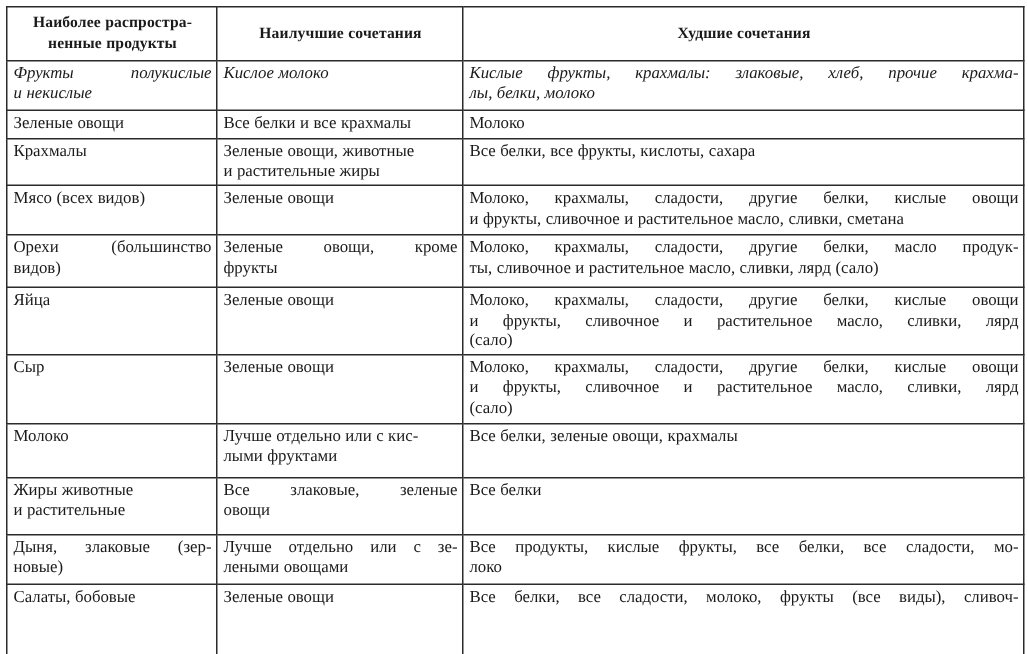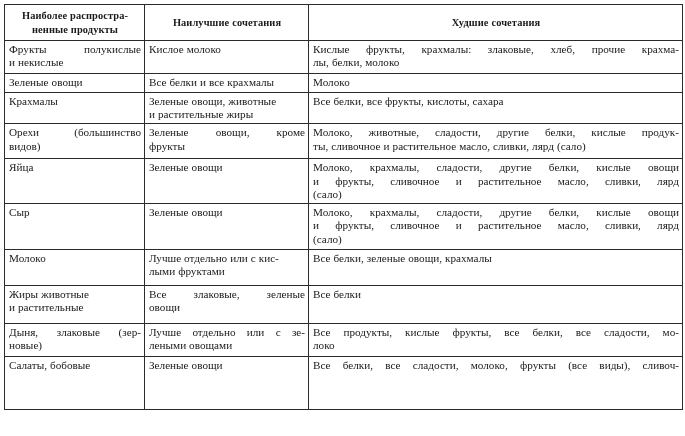--- a/index.html
+++ b/index.html
@@ -65,21 +65,21 @@
   td .line.stretch {
     display: block;
     text-align: justify;
     text-align-last: justify;
     -moz-text-align-last: justify;
     white-space: normal;
   }
 
   
   tr.r0  td, tr.r0  th { height: 24px; }
-  tr.r1  td { height: 28px; }
+  tr.r1  td { height: 28px; font-style: italic; }
   tr.r2  td { height: 26px; }
   tr.r3  td { height: 14px; }
   tr.r4  td { height: 26px; }
   tr.r5  td { height: 28px; }
   tr.r6  td { height: 30px; margin-left: 43px; }
   tr.r7  td { height: 38px; margin-top: 20px; }
   tr.r8  td { height: 41px; }
   tr.r9  td { height: 31px; }
   tr.r10 td { height: 33px; margin-left: 29px; }
   tr.r11 td { height: 28px; }
@@ -147,32 +147,44 @@
         </td>
         <td>
           <span class="line">Зеленые овощи, животные</span>
           <span class="line">и растительные жиры</span>
         </td>
         <td>
           <span class="line">Все белки, все фрукты, кислоты, сахара</span>
         </td>
       </tr>
 
+      <tr class="r5">
+        <td>
+          <span class="line">Мясо (всех видов)</span>
+        </td>
+        <td>
+          <span class="line">Зеленые овощи</span>
+        </td>
+        <td>
+          <span class="line stretch">Молоко, крахмалы, сладости, другие белки, кислые овощи</span>
+          <span class="line">и фрукты, сливочное и растительное масло, сливки, сметана</span>
+        </td>
+      </tr>
 
       <tr class="r6">
         <td>
           <span class="line stretch">Орехи (большинство</span>
           <span class="line">видов)</span>
         </td>
         <td>
           <span class="line stretch">Зеленые  овощи,  кроме</span>
           <span class="line">фрукты</span>
         </td>
         <td>
-          <span class="line stretch">Молоко, животные, сладости, другие белки, кислые продук-</span>
+          <span class="line stretch">Молоко, крахмалы, сладости, другие белки, масло продук-</span>
           <span class="line">ты, сливочное и растительное масло, сливки, лярд (сало)</span>
         </td>
       </tr>
 
       <tr class="r7">
         <td>
           <span class="line">Яйца</span>
         </td>
         <td>
           <span class="line">Зеленые овощи</span>

